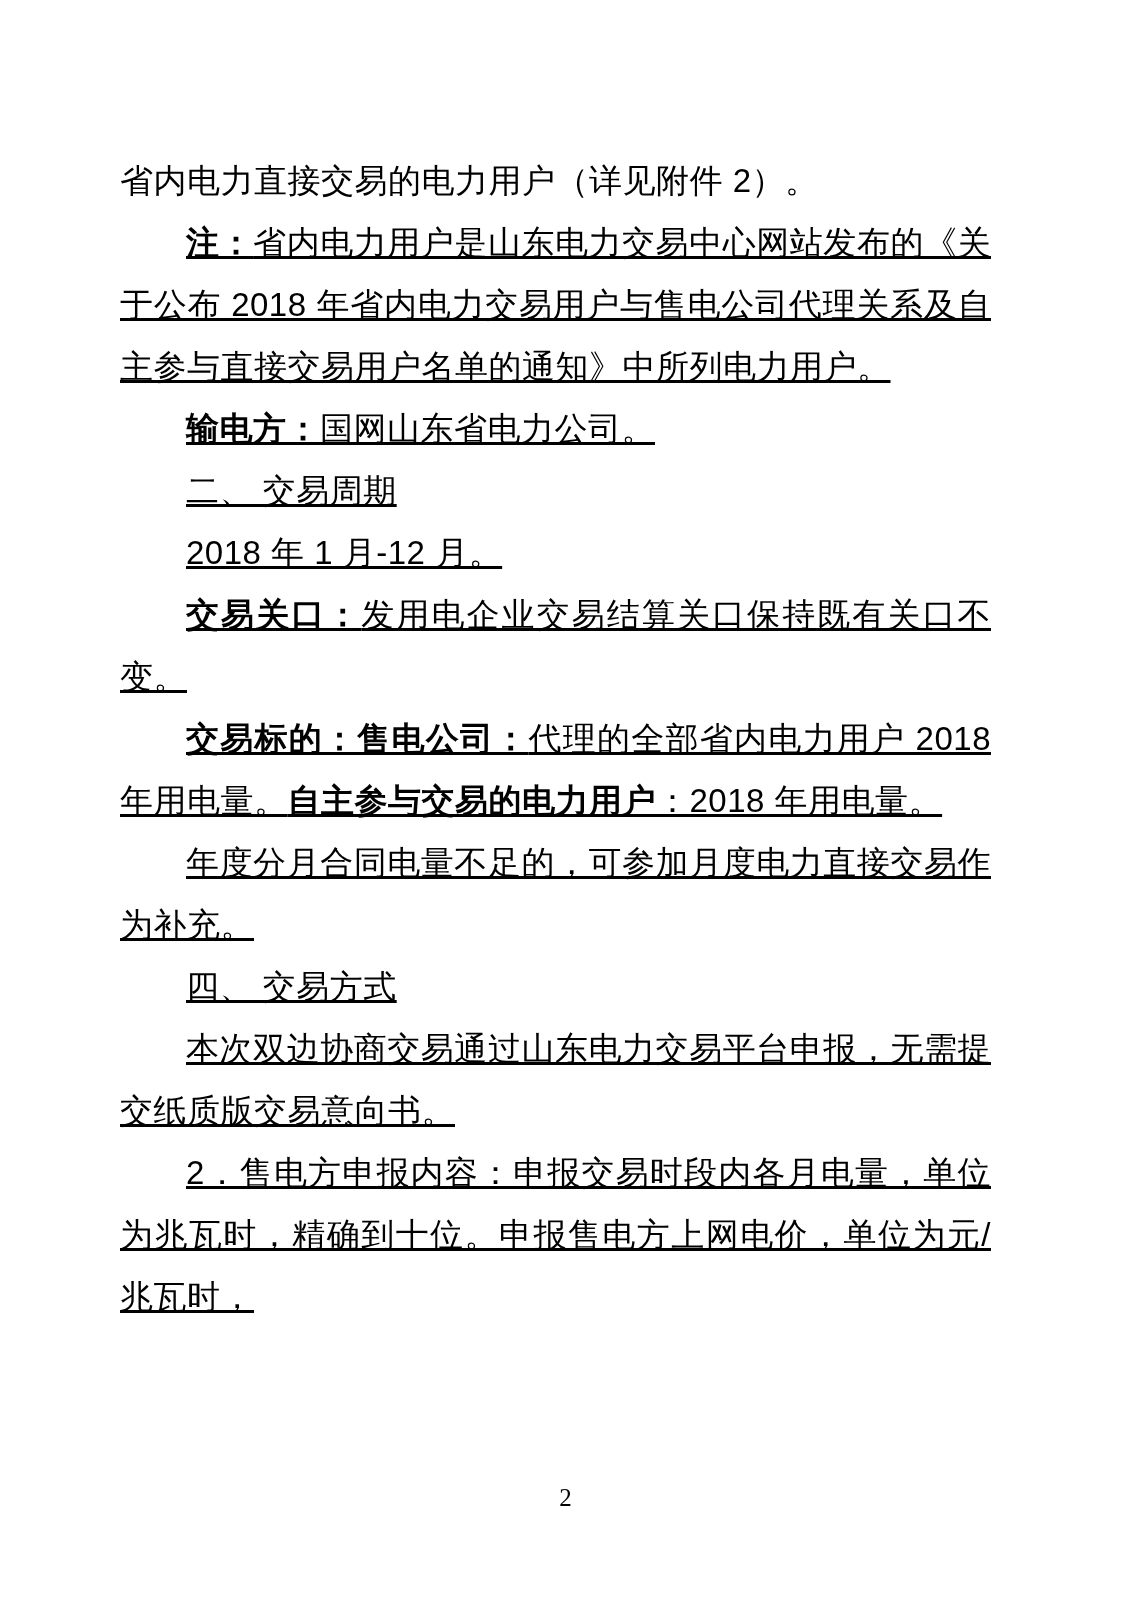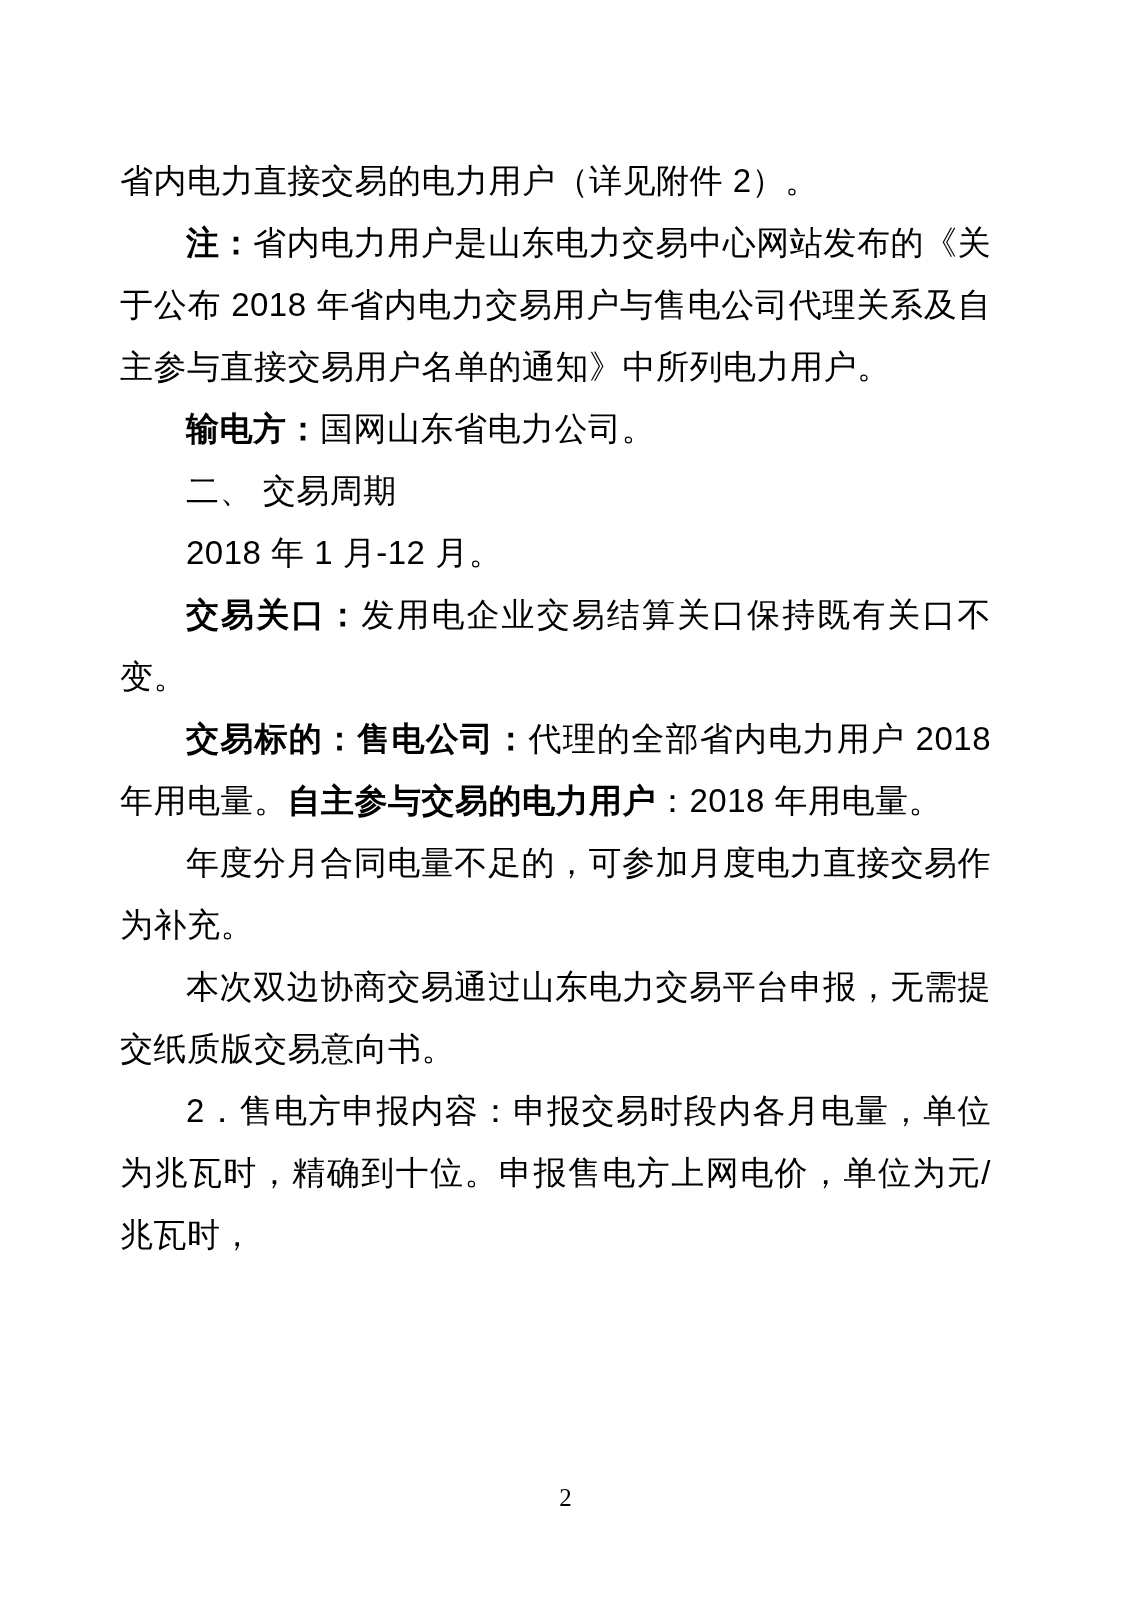--- a/index.html
+++ b/index.html
@@ -30,20 +30,21 @@
     letter-spacing: 0.5px;
     text-align: justify;
     text-justify: inter-character;
   }
   .para {
     margin: 0;
     padding: 0;
   }
   .indent {
     text-indent: 66px;
+    text-decoration: underline;
   }
   .noindent {
     text-indent: 0;
   }
   .b {
     font-weight: bold;
   }
   .page-number {
     position: absolute;
     left: 0;
@@ -61,17 +62,18 @@
 <div class="page">
   <div class="doc-body" id="doc-body">
       <div class="para noindent"><span>省内电力直接交易的电力用户（详见附件 2）。</span></div>
       <div class="para indent"><span class="b">注：</span><span>省内电力用户是山东电力交易中心网站发布的《关于公布 2018 年省内电力交易用户与售电公司代理关系及自主参与直接交易用户名单的通知》中所列电力用户。</span></div>
       <div class="para indent"><span class="b">输电方：</span><span>国网山东省电力公司。</span></div>
       <div class="para indent"><span>二、 交易周期</span></div>
       <div class="para indent"><span>2018 年 1 月-12 月。</span></div>
       <div class="para indent"><span class="b">交易关口：</span><span>发用电企业交易结算关口保持既有关口不变。</span></div>
       <div class="para indent"><span class="b">交易标的：售电公司：</span><span>代理的全部省内电力用户 2018 年用电量。</span><span class="b">自主参与交易的电力用户</span><span>：2018 年用电量。</span></div>
       <div class="para indent"><span>年度分月合同电量不足的，可参加月度电力直接交易作为补充。</span></div>
+      <div class="para indent"><span>四、 交易方式</span></div>
       <div class="para indent"><span>本次双边协商交易通过山东电力交易平台申报，无需提交纸质版交易意向书。</span></div>
       <div class="para indent"><span>2．售电方申报内容：申报交易时段内各月电量，单位为兆瓦时，精确到十位。申报售电方上网电价，单位为元/兆瓦时，</span></div>
     </div>
   <div class="page-number">2</div>
 </div>
 
 </body></html>

